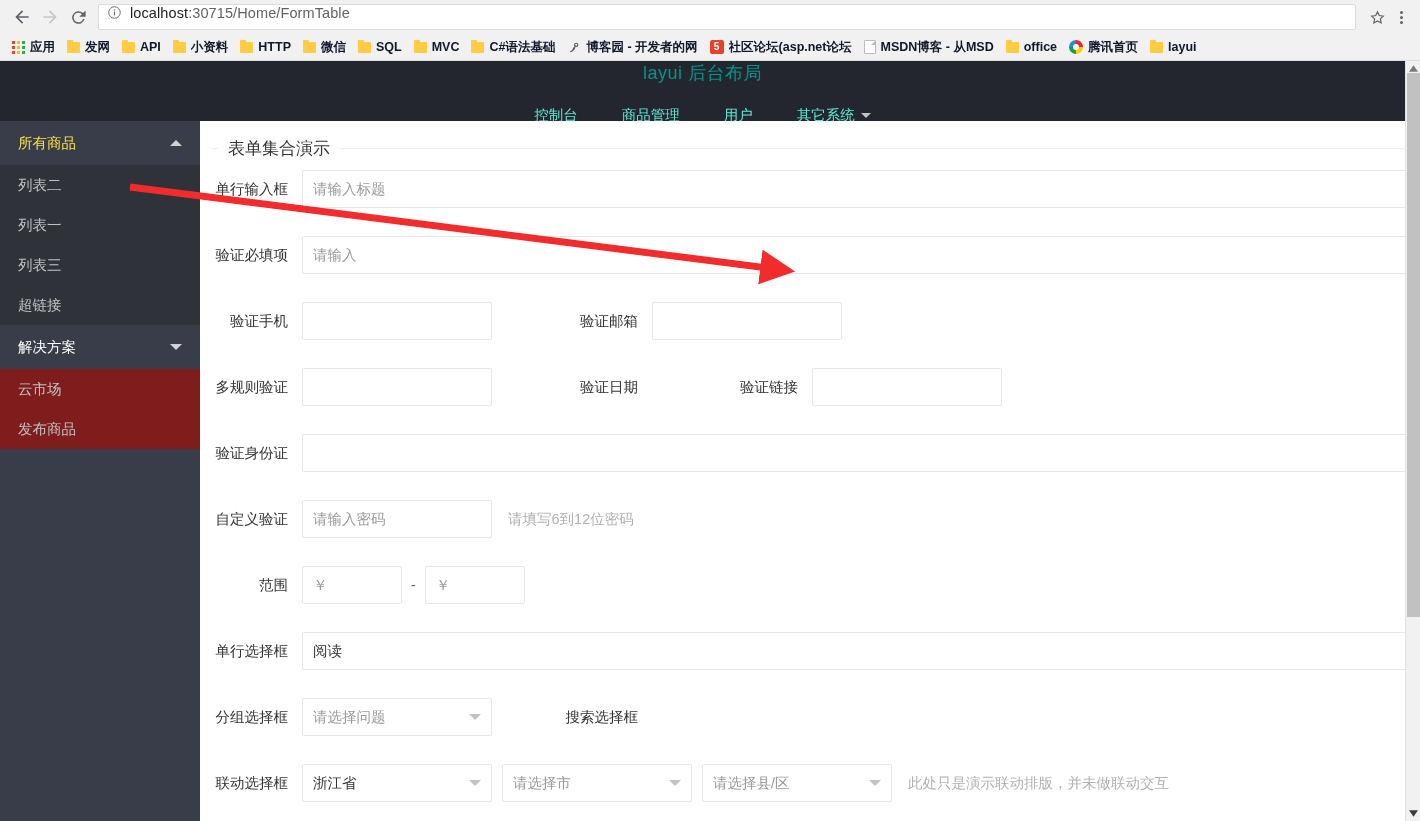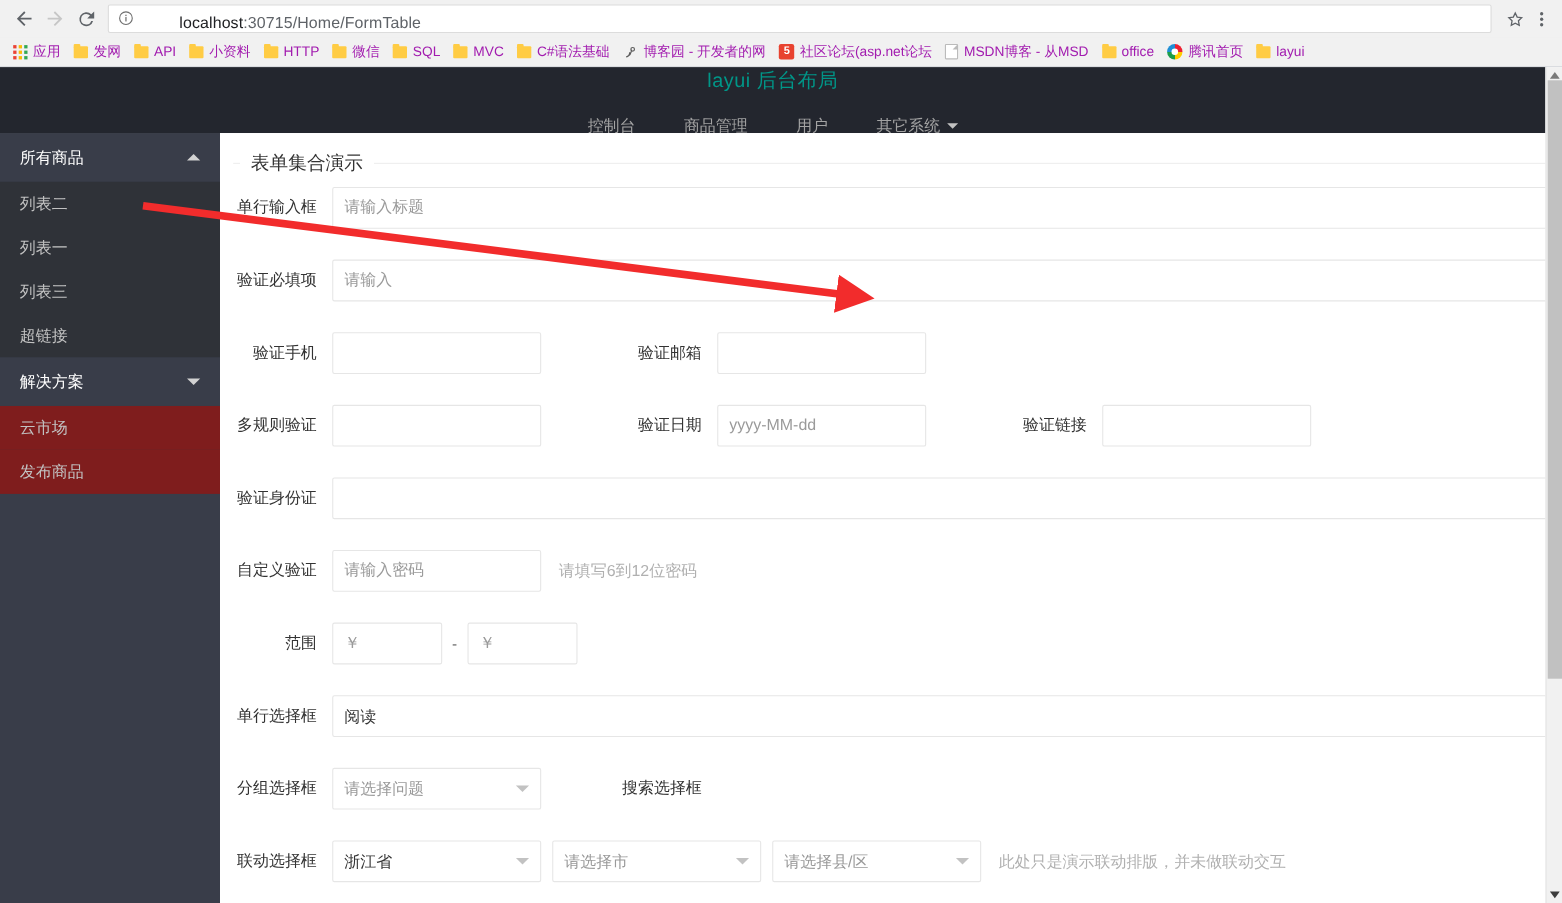--- a/index.html
+++ b/index.html
@@ -18,41 +18,41 @@
     background:#f1f1f1;
   }
   .nav-btn {
     width:28px; height:28px; display:flex; align-items:center; justify-content:center;
     color:#5f6368; flex:0 0 auto;
   }
   .nav-btn.disabled { color:#c6c6c6; }
   .nav-btn svg { display:block; }
   #omnibox {
     flex:1 1 auto; height:26px; margin:0 8px 0 6px; background:#fff;
-    border:1px solid #dcdcdc; border-radius:2px; display:flex; align-items:flex-end;
-    padding:0 8px; min-width:0;gap:33px;
+    border:1px solid #dcdcdc; border-radius:2px; display:flex; align-items:flex-start;
+    padding:0 8px; min-width:0;
   }
   #omnibox .info-ic { margin-right:8px; color:#6e6e6e; flex:0 0 auto; }
   #url-text {
     font-size:14.5px; color:#202124; white-space:nowrap; overflow:hidden;
     text-overflow:ellipsis; letter-spacing:.1px;
   }
   #url-text .host { color:#202124; }
   #url-text .rest { color:#5f6368; }
   #star-btn { width:26px; height:26px; display:flex; align-items:center; justify-content:center; color:#5f6368;}
   #menu-btn { width:22px; display:flex; flex-direction:column; align-items:center; justify-content:center; gap:2px; height:26px;}
   #menu-btn i { width:3px; height:3px; border-radius:50%; background:#5f6368; display:block;}
 
   
   #bookmarks {
     height:27px; display:flex; align-items:center; padding:0 4px 0 6px;
     background:#f1f1f1; border-bottom:1px solid #dadce0; overflow:hidden; white-space:nowrap;
   }
   .bm { display:flex; align-items:center; height:22px; padding:0 6px; flex:0 0 auto; }
-  .bm-label { font-size:12.5px; color:#a21caf; margin-left:5px; max-width:124px; overflow:hidden; text-overflow:clip; white-space:nowrap;}
+  .bm-label { font-size:12.5px; color:#0f172a; margin-left:5px; max-width:124px; overflow:hidden; text-overflow:clip; white-space:nowrap;font-weight:bold;}
   .fav-folder {
     width:13px;height:11px;background:#ffcc44;border-radius:1px;position:relative;flex:0 0 auto;
   }
   .fav-folder:before{content:"";position:absolute;left:0;top:-2px;width:6px;height:3px;background:#ffcc44;border-radius:1px 1px 0 0;}
   #apps-grid { display:grid; grid-template-columns:repeat(3,3px); grid-template-rows:repeat(3,3px); gap:2px; flex:0 0 auto;}
   #apps-grid i { width:3px;height:3px;background:#4285f4;display:block;}
   #apps-grid i:nth-child(3n+1){background:#ea4335;}
   #apps-grid i:nth-child(3n+2){background:#fbbc05;}
   #apps-grid i:nth-child(3n){background:#34a853;}
   .fav-cnblogs { width:14px;height:13px;flex:0 0 auto;color:#5c5c5c;font-size:12px;line-height:13px;text-align:center;}
@@ -69,21 +69,21 @@
   
   #topnav {
     position:absolute; left:0; top:0; width:1405px; height:60px; background:#23262e;
     display:flex; align-items:center;flex-direction:column;
   }
   #logo {
     width:200px; text-align:center; color:#009688; font-size:18px; letter-spacing:.5px;
   }
   #topnav-items { display:flex; align-items:center; height:60px; }
   .nav-item {
-    color:#a3a3a3; font-size:14.5px; padding:0 22px; height:48px; line-height:60px;
+    color:#5eead4; font-size:14.5px; padding:0 22px; height:48px; line-height:60px;
     cursor:pointer; white-space:nowrap;
   }
   .nav-item .caret {
     display:inline-block; margin-left:6px; border-left:5px solid transparent;
     border-right:5px solid transparent; border-top:5px solid #c2c2c2; vertical-align:2px;
   }
   #topnav-right { margin-left:auto; display:flex; align-items:center; padding-right:36px;text-align:right; }
   #avatar {
     width:36px;height:36px;border-radius:50%;margin-right:10px;flex:0 0 auto;
     background:radial-gradient(circle at 50% 62%, #f4e2d8 0 36%, #6b4a3a 37% 60%, #c9b3a4 61% 100%);
@@ -92,21 +92,21 @@
   #avatar:after{content:"";position:absolute;left:13px;top:5px;width:7px;height:6px;background:#c0392b;border-radius:2px;}
 
   
   #sidebar {
     position:absolute; left:0; top:60px; width:200px; height:761px; background:#393D49;
   }
   .side-group-head {
     height:44px; display:flex; align-items:center; padding:0 18px; color:#fff;
     font-size:14.5px; background:#393D49; position:relative; cursor:pointer;
   }
-  .side-group-head.open { color:#ffffff; }
+  .side-group-head.open { color:#fde047; }
   .side-group-head .arr { margin-left:auto; width:0;height:0; }
   .arr-up { border-left:6px solid transparent;border-right:6px solid transparent;border-bottom:6px solid #d2d2d2;}
   .arr-down { border-left:6px solid transparent;border-right:6px solid transparent;border-top:6px solid #d2d2d2;}
   .side-sub { background:#2F3238; }
   .side-item {
     height:40px; display:flex; align-items:center; padding:0 18px; color:#c2c2c2;
     font-size:14.5px; cursor:pointer;
   }
   .side-item.plain { background:#7f1d1d; }
 
@@ -365,21 +365,20 @@
           <div class="lbl">验证手机</div>
           <input class="inp sm" style="">
           <div class="lbl" style="width:160px">验证邮箱</div>
           <input class="inp sm" style="">
         </div>
 
         <div class="form-row">
           <div class="lbl">多规则验证</div>
           <input class="inp sm" style="">
           <div class="lbl" style="width:160px">验证日期</div>
-          <input class="inp sm" placeholder="yyyy-MM-dd" style="">
           <div class="lbl" style="width:160px">验证链接</div>
           <input class="inp sm" style="">
         </div>
 
         <div class="form-row">
           <div class="lbl">验证身份证</div>
           <input class="inp full" style="">
         </div>
 
         <div class="form-row">

